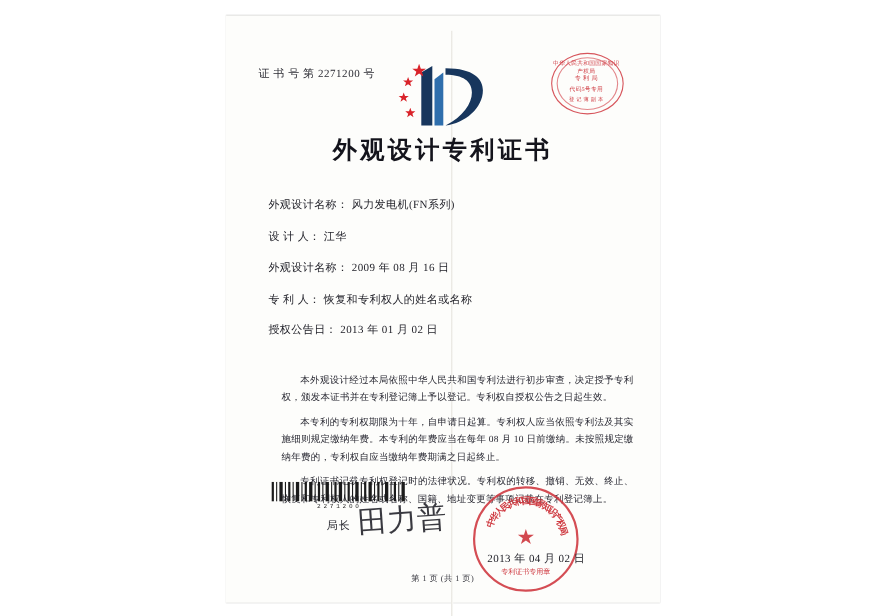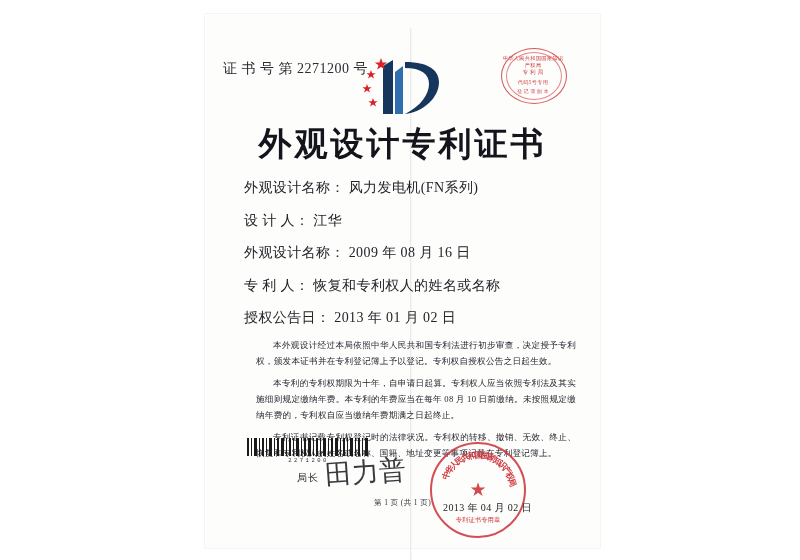--- a/index.html
+++ b/index.html
@@ -32,23 +32,23 @@
     left: 205px;
     top: 14px;
     width: 2px;
     height: 534px;
     background: linear-gradient(to right,#e6e4de,#fdfdfb);
   }
 
   
   .cert-no {
     position: absolute;
-    left: 18px;
+    left: 30px;
     top: 46px;
-    font-size: 14px;
+    font-size: 10px;
     color: #2b2b33;
     letter-spacing: 0.5px;
     white-space: nowrap;
   }
 
   
   .top-seal {
     position: absolute;
     left: 296px;
     top: 34px;
@@ -95,36 +95,36 @@
   }
   .logo svg { display:block; }
 
   
   .doc-title {
     position: absolute;
     left: 0;
     top: 108px;
     width: 395px;
     text-align: center;
-    font-size: 33px;
+    font-size: 22px;
     font-weight: bold;
     letter-spacing: 3px;
     color: #14141c;
     font-family: Liberation Sans, sans-serif;
   }
 
   
   .fields {
     position: absolute;
     left: 39px;
     top: 165px;
     width: 330px;
   }
   .field-row {
-    font-size: 14px;
+    font-size: 10px;
     color: #23232b;
     margin-bottom: 14.5px;
     letter-spacing: .4px;
     white-space: nowrap;
   }
   .field-row .lbl { display:inline; }
   .field-row .val { display:inline; }
 
   
   .body-text {
@@ -237,21 +237,21 @@
     font-size: 10px;
     color: #22222a;
     letter-spacing: .4px;
     white-space: nowrap;
   }
 
   
   .page-footer {
     position: absolute;
     left: 0;
-    top: 484px;
+    top: 507px;
     width: 395px;
     text-align: center;
     font-size: 7.5px;
     color: #33333b;
     letter-spacing: .4px;
   }
 </style>
 </head>
 <body>
 

